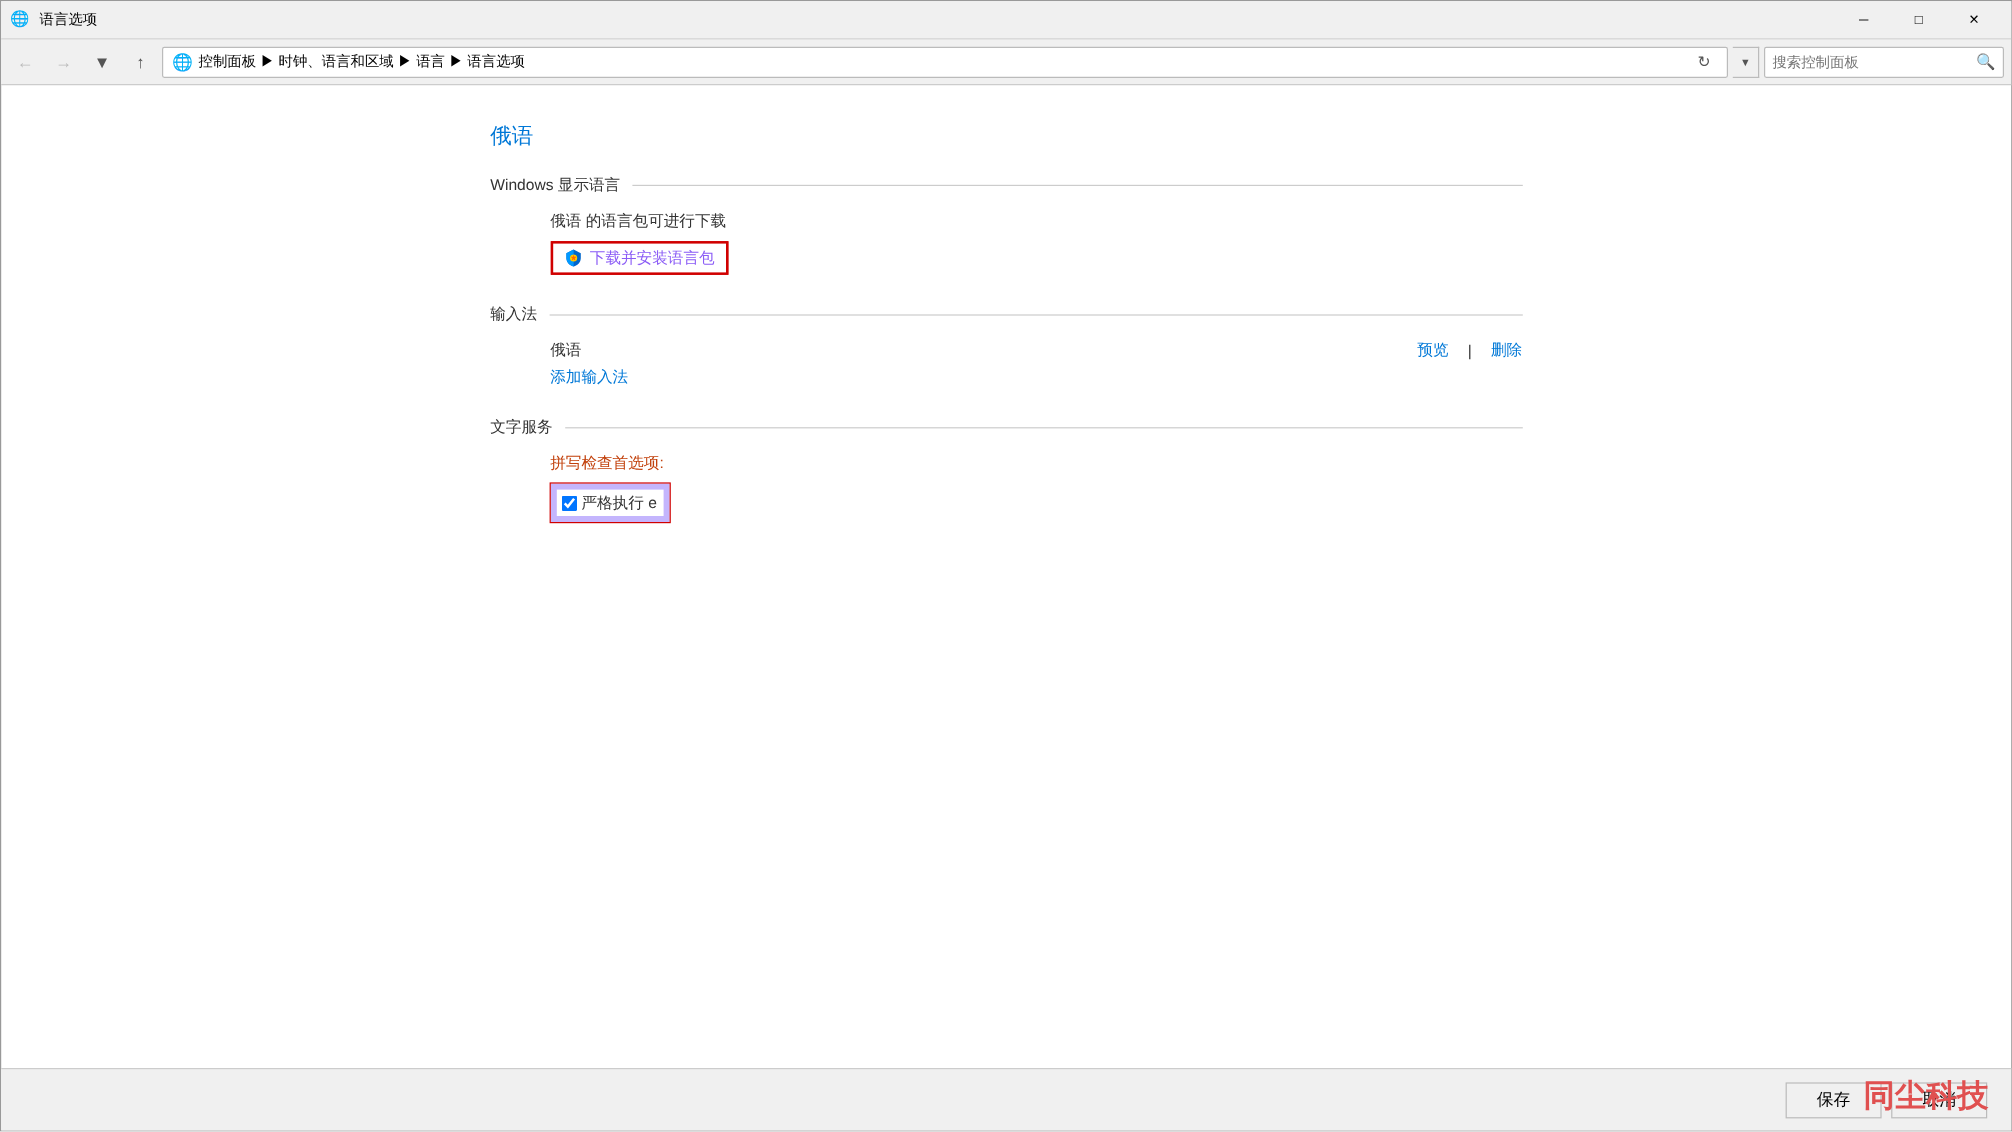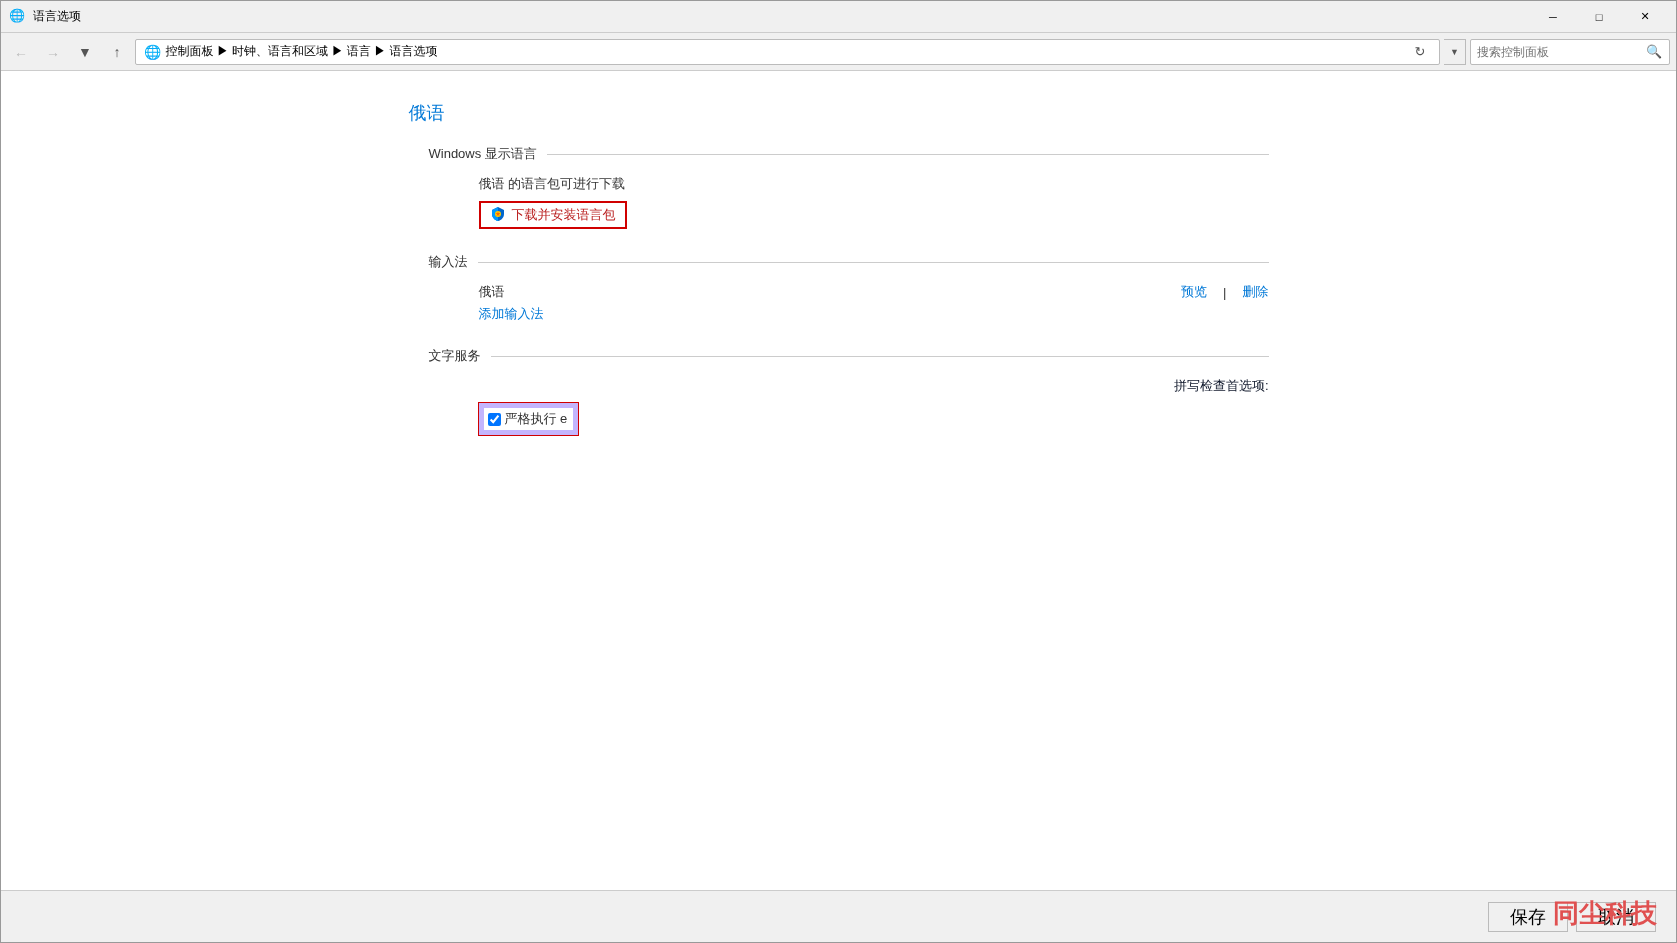--- a/index.html
+++ b/index.html
@@ -168,21 +168,20 @@
 
     .page-title {
       font-size: 18px;
       color: #0078d7;
       margin-bottom: 20px;
       font-weight: normal;
     }
 
     .section {
       margin-bottom: 24px;
-      margin-left: 20px;
     }
 
     .section-header {
       display: flex;
       align-items: center;
       margin-bottom: 12px;
     }
     .section-label {
       font-size: 13px;
       color: #333;
@@ -200,25 +199,26 @@
     }
 
     .download-hint {
       font-size: 13px;
       color: #333;
       margin-bottom: 8px;
     }
 
     .download-btn {
       display: inline-flex;
+      align-items: center;
       gap: 6px;
       padding: 4px 10px;
       border: 1px solid #d00000;
       background: #fff;
-      color: #b91c1c;
+      color: #8b5cf6;
       cursor: pointer;
       font-size: 13px;
       outline: 2px solid #d00000;
       outline-offset: -2px;
     }
 
     .shield-icon {
       width: 16px;
       height: 16px;
     }
@@ -251,23 +251,22 @@
     .add-link {
       color: #0078d7;
       cursor: pointer;
       font-size: 13px;
       text-decoration: none;
     }
 
     
     .spell-check-label {
       font-size: 13px;
-      color: #0f172a;
+      color: #c2410c;
       margin-bottom: 8px;
-      text-align: right;
     }
 
     .checkbox-row {
       display: inline-flex;
       align-items: center;
       gap: 4px;
       border: 5px solid #c4b5fd;
       outline: 1px solid #d00000;
       padding: 2px 6px 2px 4px;
     }
@@ -293,21 +292,21 @@
       gap: 8px;
       flex-shrink: 0;
     }
     .footer-btn {
       min-width: 80px;
       height: 30px;
       padding: 0 16px;
       background: #f0f0f0;
       border: 1px solid #bbb;
       cursor: pointer;
-      font-size: 18px;
+      font-size: 14px;
       color: #000;
       font-family: 'Segoe UI', Microsoft YaHei, sans-serif;
     }
 
     .watermark {
       position: absolute;
       bottom: 12px;
       right: 20px;
       font-size: 26px;
       color: #e05050;

